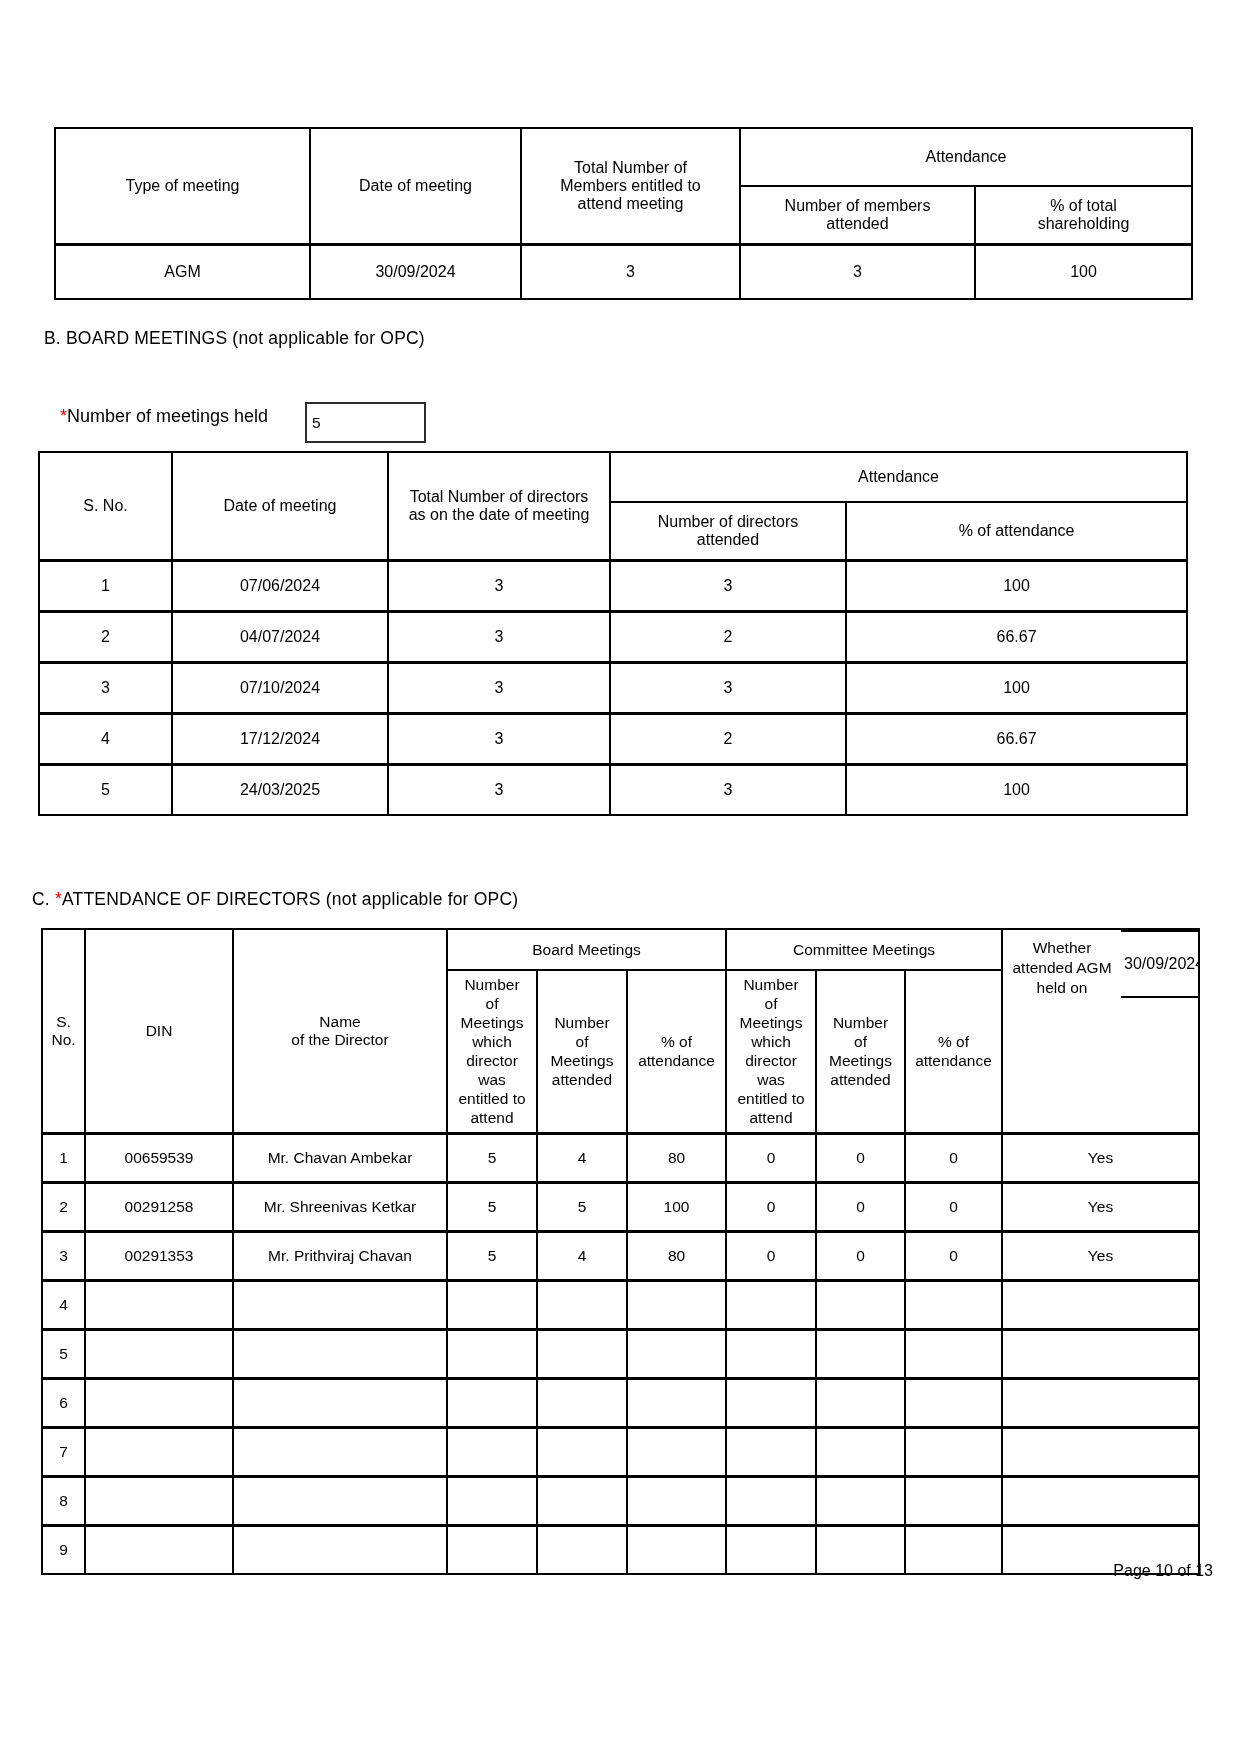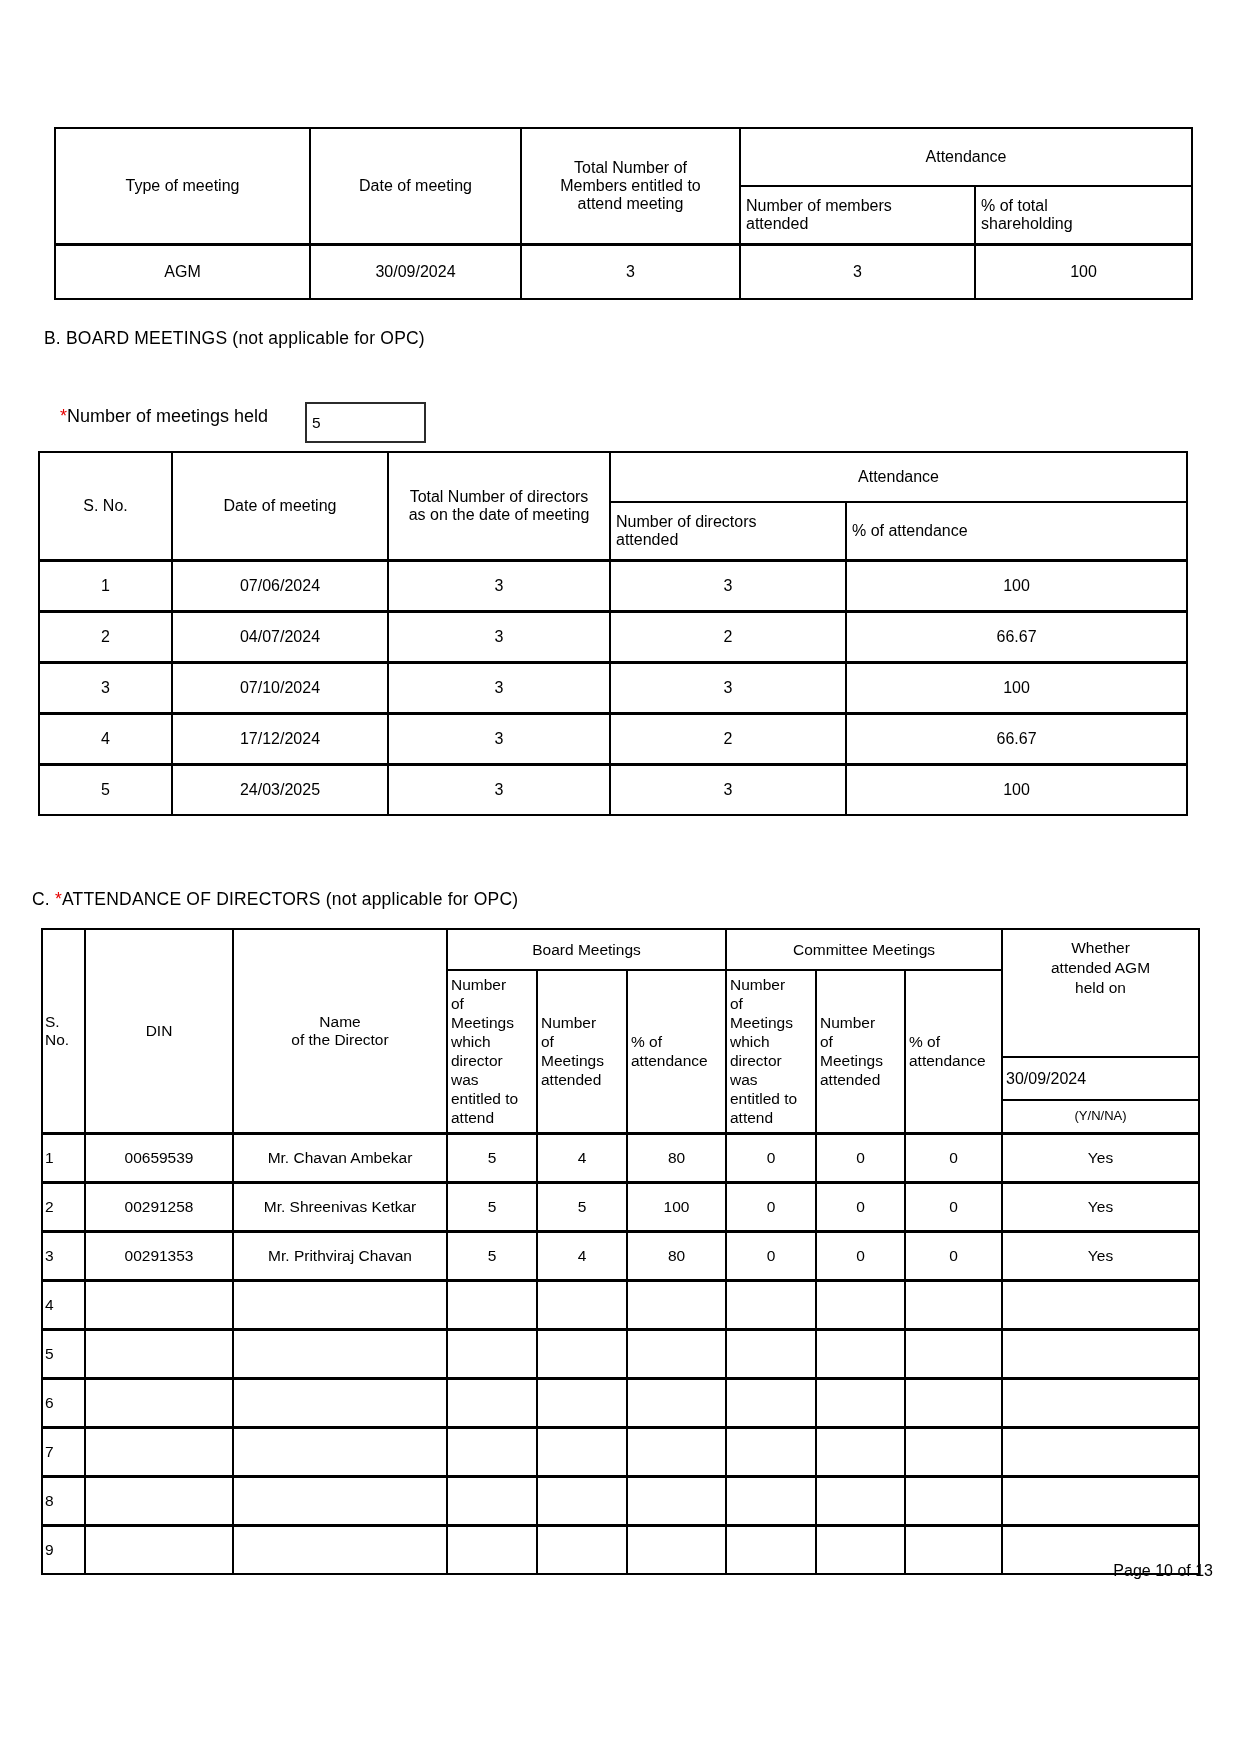--- a/index.html
+++ b/index.html
@@ -6,21 +6,21 @@
   .page {
     position:relative; width:1240px; height:1755px; background:#ffffff;
     font-family:"Liberation Sans", sans-serif; color:#000; margin:0 auto; overflow:hidden;
   }
   table { border-collapse:collapse; table-layout:fixed; }
   td {
     border:2px solid #000; padding:2px 5px; font-size:16px;
     vertical-align:middle; overflow:hidden; word-wrap:break-word;
   }
   .c { text-align:center; }
-  .l { text-align:left; }
+  .l { text-align:center; }
   .pre { white-space:pre-line; }
   .sub { font-size:15px; line-height:19px; padding:2px 3px; }
   .thick td { border-top-width:3px; }
   .req { color:#e50000; }
   .heading { position:absolute; font-size:17.5px; letter-spacing:0.2px; }
   
   #t1 { position:absolute; left:54px; top:127px; width:1137px; }
   #t1 tr.h1 { height:58px; } #t1 tr.h2 { height:58px; } #t1 tr.d { height:55px; }
   
   #nm-label { position:absolute; left:60px; top:406px; font-size:18px; }
@@ -31,21 +31,21 @@
   }
   
   #t2 { position:absolute; left:38px; top:451px; width:1148px; }
   #t2 tr.h1 { height:50px; } #t2 tr.h2 { height:58px; } #t2 tr.d { height:51px; }
   
   #t3 { position:absolute; left:41px; top:928px; width:1157px; }
   #t3 tr.h1 { height:41px; } #t3 tr.h2 { height:163px; } #t3 tr.d { height:49px; }
   #t3 td { font-size:15.5px; }
   .snocell { padding:1px 2px; font-size:15px; }
   .agmcell { padding:0; vertical-align:top; }
-  .agm-wrap { height:100%; display:flex; flex-direction:column; }
+  .agm-wrap { height:100%; display:flex; flex-direction:row; }
   .agm-title { flex:0 0 118px; text-align:center; padding-top:8px; font-size:15.5px; line-height:20px; white-space:pre-line; }
   .agm-date { flex:0 0 41px; border-top:2px solid #000; border-bottom:2px solid #000;
               display:flex; align-items:center; padding-left:3px; font-size:16px; background:#fff; }
   .agm-yn { flex:1; text-align:center; padding-top:7px; font-size:13px; }
   #footer { position:absolute; top:1562px; right:27px; font-size:16px; }
 </style>
 </head>
 <body>
 
 <div class="page">

